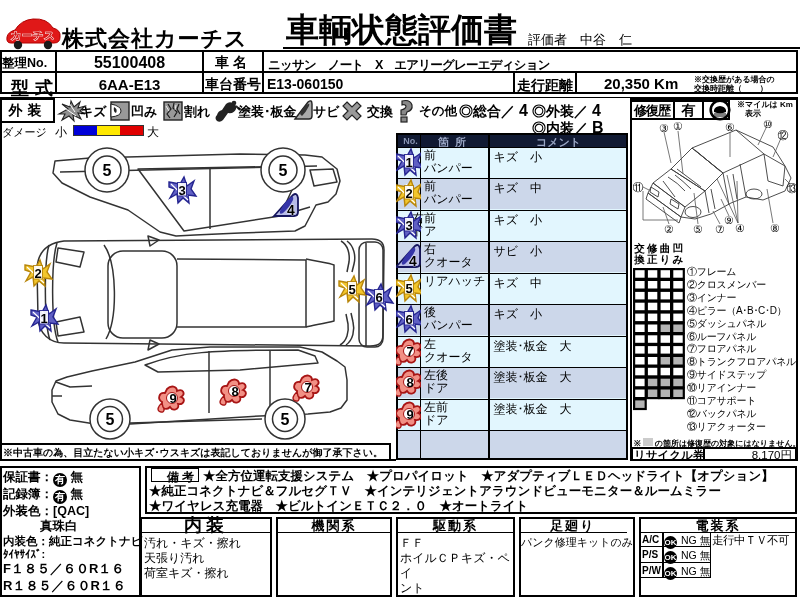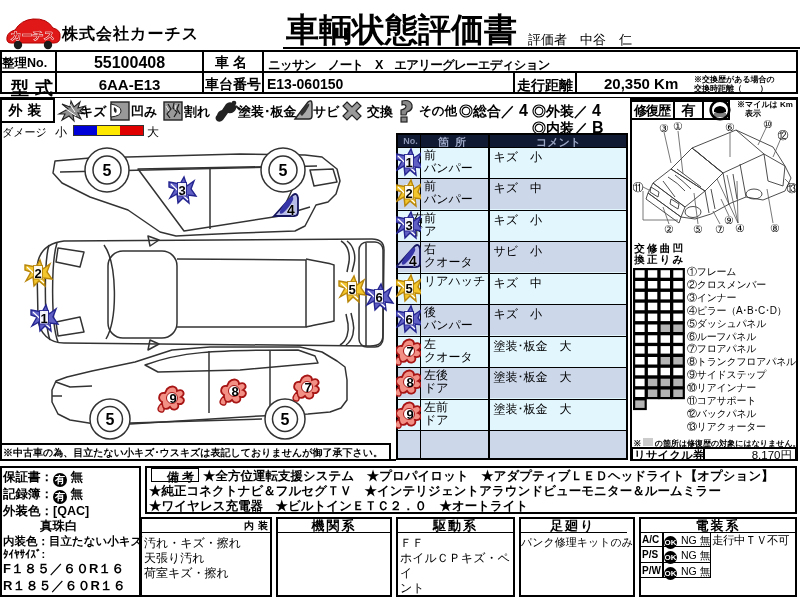--- a/index.html
+++ b/index.html
@@ -7,21 +7,21 @@
 </style></head>
 <body>
 
 <svg class="abs" style="left:6px;top:16px" width="56" height="34" viewBox="0 0 56 34">
 <path d="M5,27 Q0,27 1,21 Q2,16 9,14 Q15,4 27,3 Q41,2 47,12 Q55,14 54,21 Q54,27 48,27 Z" fill="#e01818" stroke="#b00000" stroke-width="1"></path>
 <circle cx="12" cy="29" r="4.2" fill="#1a1a1a"></circle>
     <circle cx="42" cy="29" r="4.2" fill="#1a1a1a"></circle>
 <text x="27" y="23" font-size="10.5" font-weight="bold" text-anchor="middle" fill="#cc1111" stroke="#ffffff" stroke-width="0.9" paint-order="stroke" letter-spacing="0.5">カーチス</text>
 </svg>
 
-<div class="abs b" style="left:62px;top:24px;font-size:16px;letter-spacing:1px">株式会社カーチス</div>
+<div class="abs b" style="left:62px;top:24px;font-size:22px;letter-spacing:1px">株式会社カーチス</div>
 
 <div class="abs b" style="left:286px;top:8px;font-size:33px;font-family:'Liberation Serif',serif">車輌状態評価書</div>
 
 <div class="abs" style="left:528px;top:31px;font-size:13px">評価者　中谷　仁</div>
 
 <div class="abs" style="left:283px;top:47px;width:517px;height:2px;background:#000"></div>
 
 <div class="abs" style="left:0;top:50px;width:798px;height:44px;border:2px solid #000;box-sizing:border-box"></div>
 <div class="abs" style="left:0;top:71px;width:798px;height:2px;background:#000"></div>
 
@@ -457,35 +457,35 @@
 
 <div class="abs" style="left:0;top:466px;width:141px;height:131px;border:2px solid #000;box-sizing:border-box"></div>
 
 <div class="abs" style="left:3px;top:469px;font-size:12.5px;font-weight:bold">保証書：<span style="display:inline-block;width:14px;height:14px;border-radius:50%;background:#000;color:#fff;font-size:10px;line-height:14px;text-align:center;vertical-align:-2px">有</span> 無</div>
 
 <div class="abs" style="left:3px;top:486px;font-size:12.5px;font-weight:bold">記録簿：<span style="display:inline-block;width:14px;height:14px;border-radius:50%;background:#000;color:#fff;font-size:10px;line-height:14px;text-align:center;vertical-align:-2px">有</span> 無</div>
 
 <div class="abs b" style="left:3px;top:503px;font-size:12.5px">外装色：[QAC]</div>
 <div class="abs b" style="left:40px;top:518px;font-size:12.5px">真珠白</div>
 
-<div class="abs b" style="left:3px;top:534px;font-size:11.5px">内装色：目立たない小キズ</div>
+<div class="abs b" style="left:3px;top:534px;font-size:11.5px">内装色：純正コネクトナビ</div>
 
 <div class="abs b" style="left:3px;top:548px;font-size:11px">ﾀｲﾔｻｲｽﾞ:</div>
 <div class="abs b" style="left:3px;top:560px;font-size:13px">F１８５／６０R１６</div>
 <div class="abs b" style="left:3px;top:577px;font-size:13px">R１８５／６０R１６</div>
 
 <div class="abs" style="left:145px;top:466px;width:652px;height:48px;border:2px solid #000;box-sizing:border-box"></div>
 <div class="abs" style="left:151px;top:468px;width:48px;height:14px;border:1.5px solid #000;box-sizing:border-box"></div>
 <div class="abs b" style="left:153px;top:469px;width:44px;font-size:12px;text-align:right;letter-spacing:3px">備考</div>
 <div class="abs b" style="left:203px;top:468px;font-size:12.5px">★全方位運転支援システム　★プロパイロット　★アダプティブＬＥＤヘッドライト【オプション】</div>
 <div class="abs b" style="left:149px;top:483px;font-size:12.5px">★純正コネクトナビ＆フルセグＴＶ　★インテリジェントアラウンドビューモニター＆ルームミラー</div>
 <div class="abs b" style="left:149px;top:498px;font-size:12.5px">★ワイヤレス充電器　★ビルトインＥＴＣ２．０　★オートライト</div>
 
 <div class="abs" style="left:140px;top:517px;width:132px;height:80px;border:2px solid #000;box-sizing:border-box"></div>
-<div class="abs b" style="left:140px;top:519px;width:132px;font-size:10px;text-align:right;letter-spacing:4px;border-bottom:1.5px solid #000;height:13px;line-height:13px">内装</div>
+<div class="abs b" style="left:140px;top:519px;width:132px;font-size:18px;text-align:center;letter-spacing:4px;border-bottom:1.5px solid #000;height:13px;line-height:13px">内装</div>
 <div class="abs" style="left:144px;top:536px;font-size:12px;line-height:15px;width:126px">汚れ・キズ・擦れ<br>天張り汚れ<br>荷室キズ・擦れ</div>
 
 <div class="abs" style="left:276px;top:517px;width:116px;height:80px;border:2px solid #000;box-sizing:border-box"></div>
 <div class="abs b" style="left:276px;top:519px;width:116px;font-size:13px;text-align:center;letter-spacing:2px;border-bottom:1.5px solid #000;height:13px;line-height:13px">機関系</div>
 
 <div class="abs" style="left:396px;top:517px;width:119px;height:80px;border:2px solid #000;box-sizing:border-box"></div>
 <div class="abs b" style="left:396px;top:519px;width:119px;font-size:13px;text-align:center;letter-spacing:2px;border-bottom:1.5px solid #000;height:13px;line-height:13px">駆動系</div>
 <div class="abs" style="left:400px;top:536px;font-size:12px;line-height:15px;width:113px">ＦＦ<br>ホイルＣＰキズ・ペイ<br>ント</div>
 
 <div class="abs" style="left:519px;top:517px;width:116px;height:80px;border:2px solid #000;box-sizing:border-box"></div>

